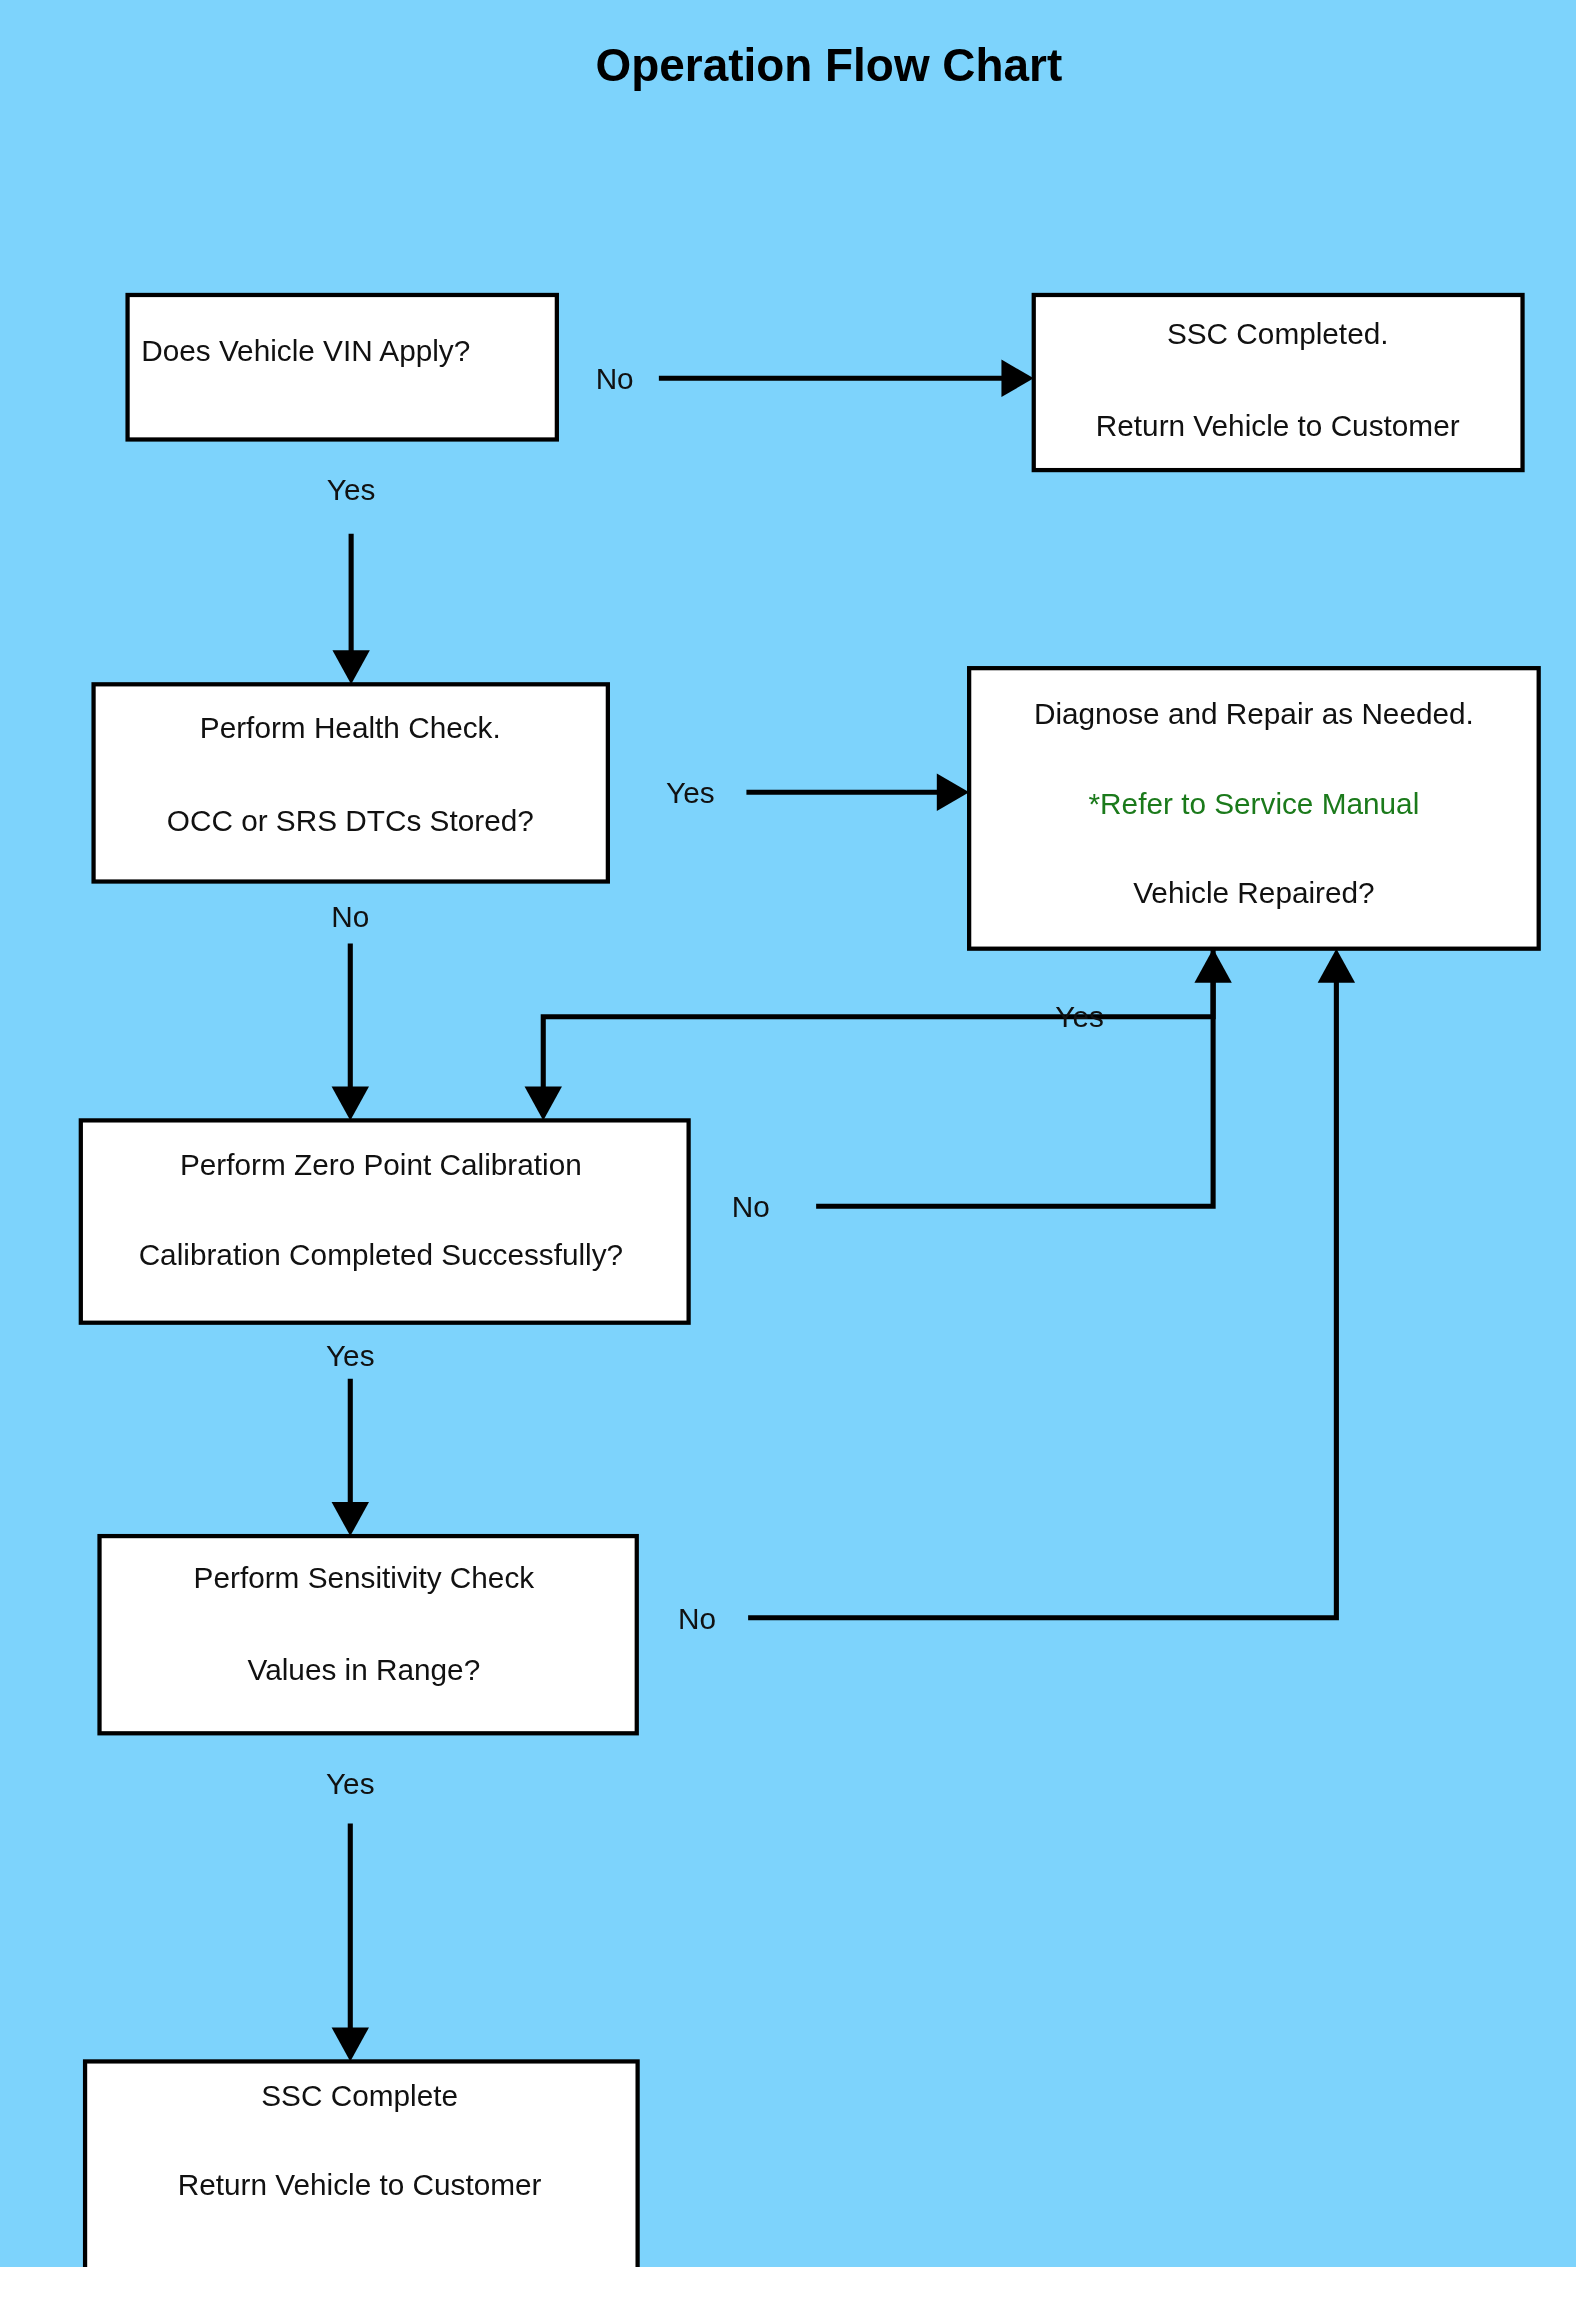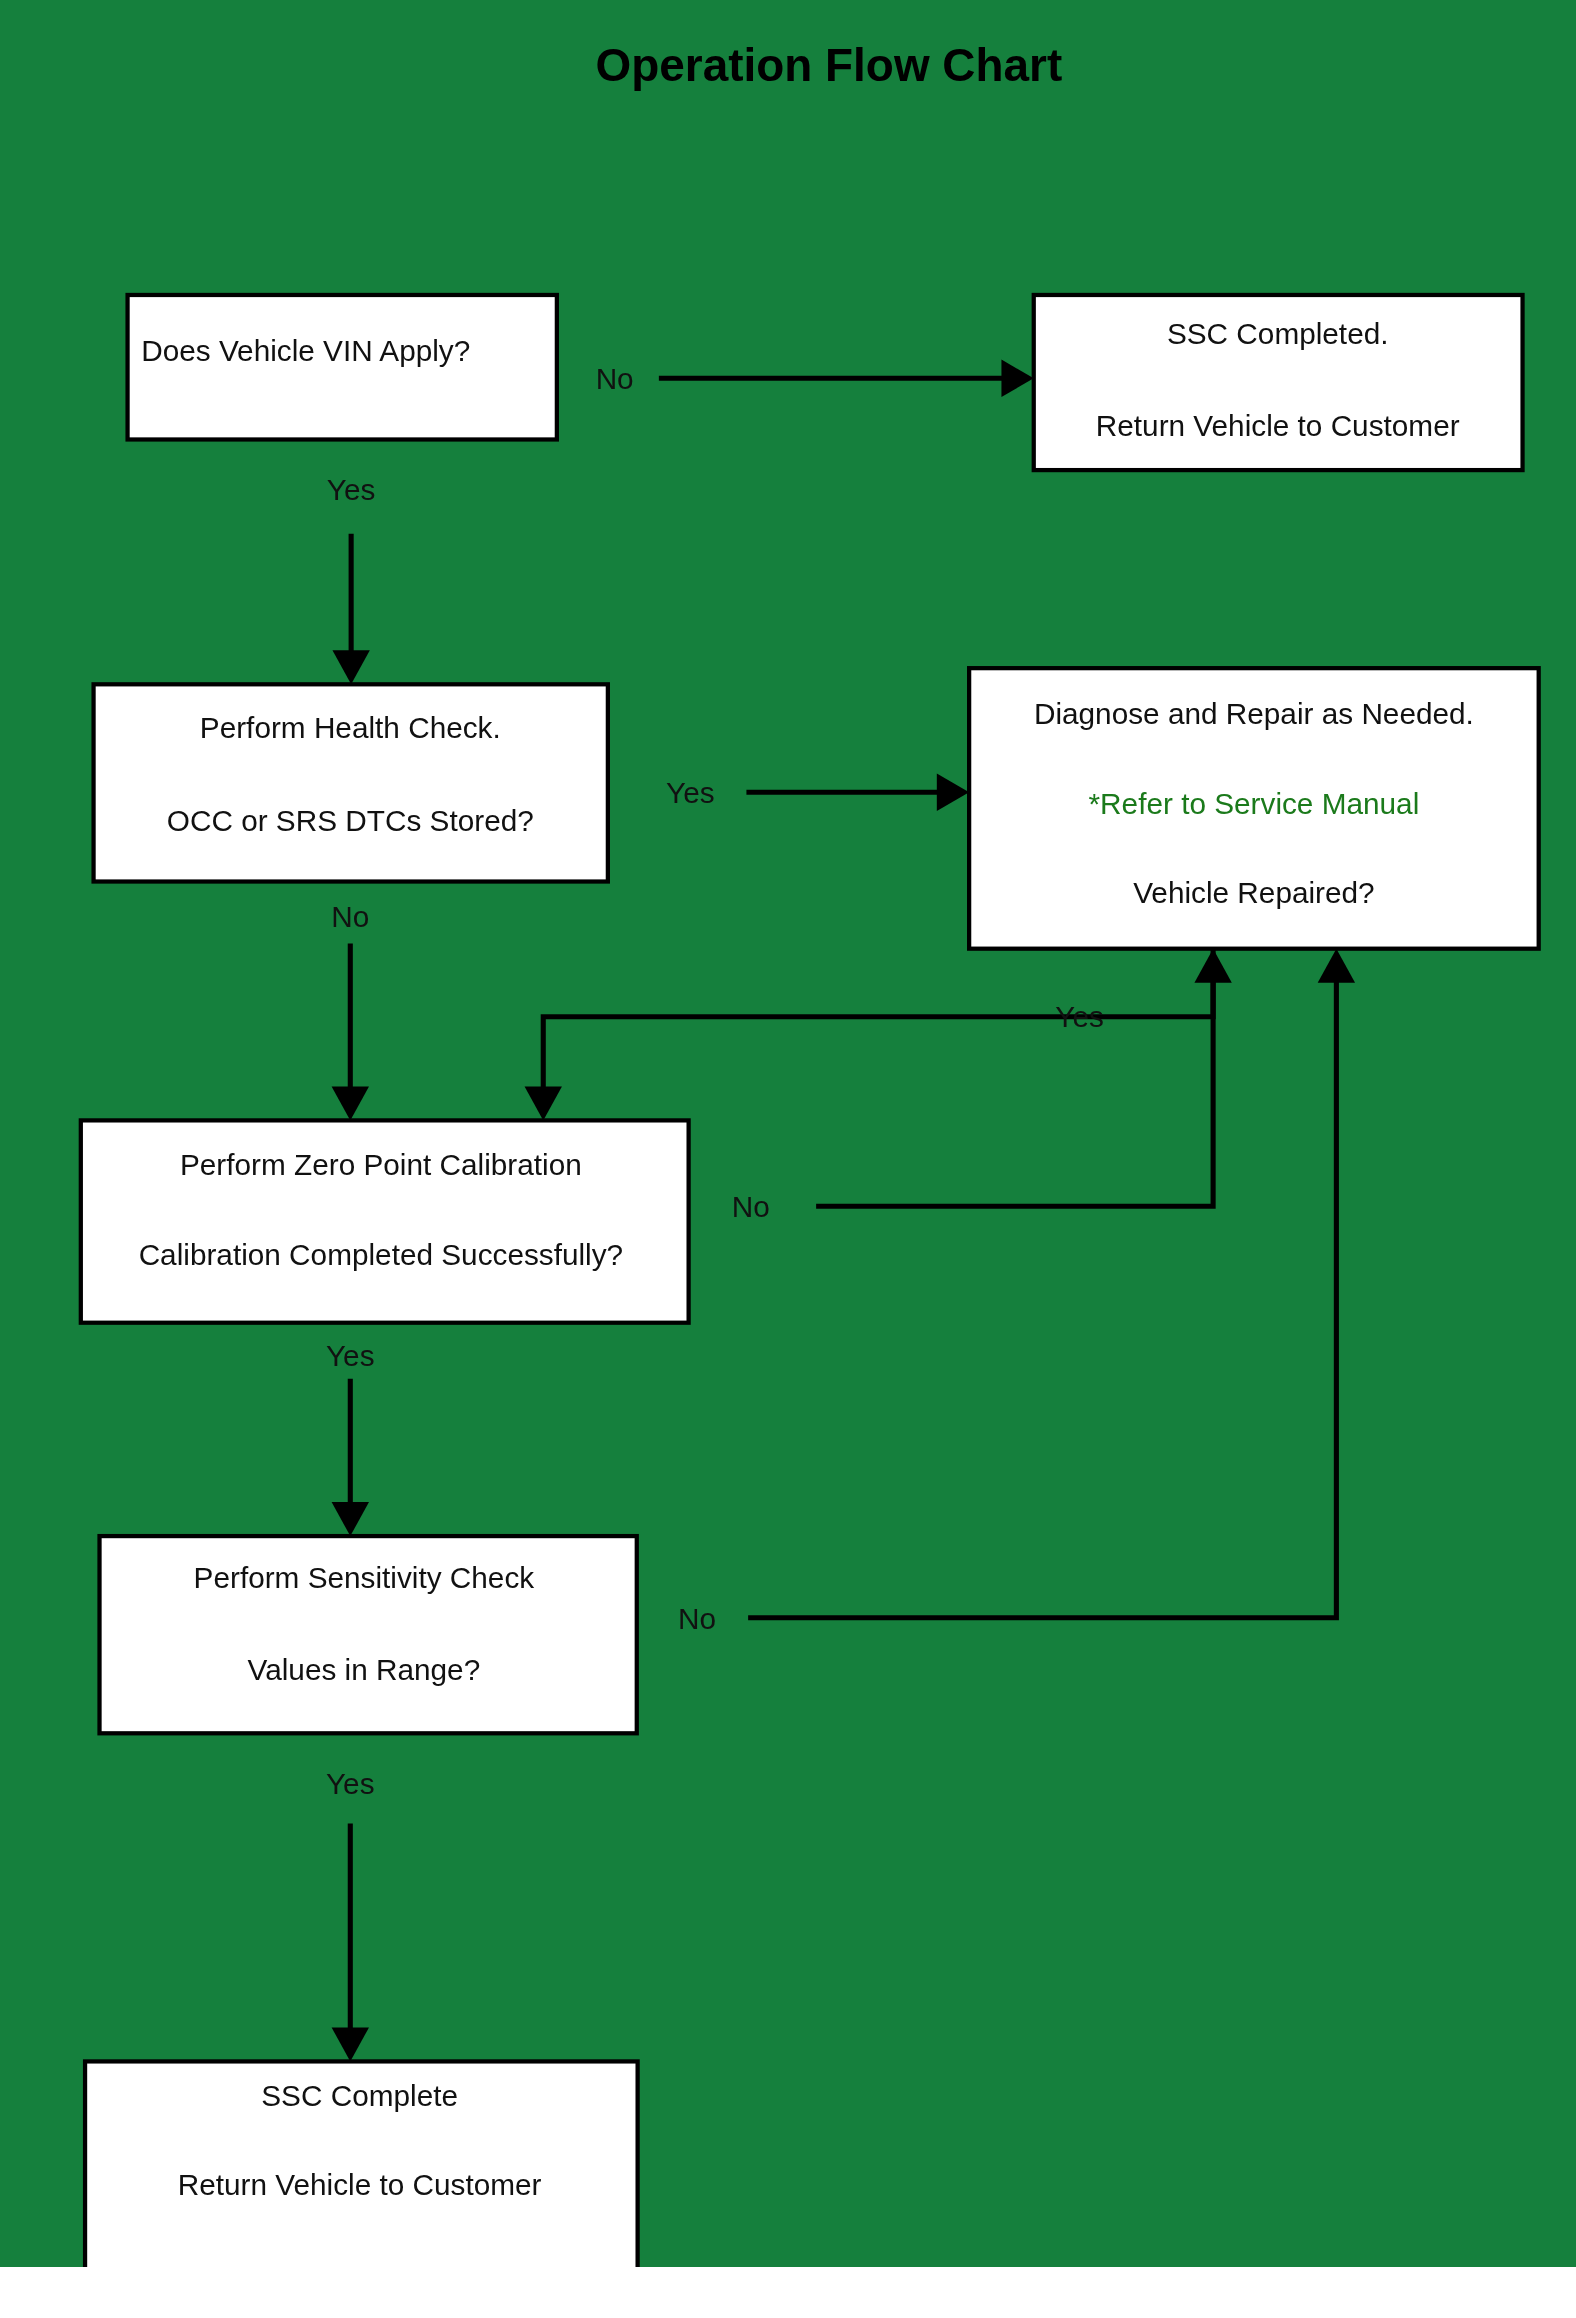--- a/index.html
+++ b/index.html
@@ -8,21 +8,21 @@
     background: #ffffff;
   }
   body {
     font-family: "Liberation Sans", sans-serif;
     color: #000000;
   }
   #page {
     position: relative;
     width: 1577px;
     height: 2267px;
-    background: #15803d;
+    background: #7dd3fc;
     overflow: hidden;
   }
   #flow-svg {
     position: absolute;
     left: 0;
     top: 0;
     width: 1577px;
     height: 2319px;
   }
   .chart-title {

